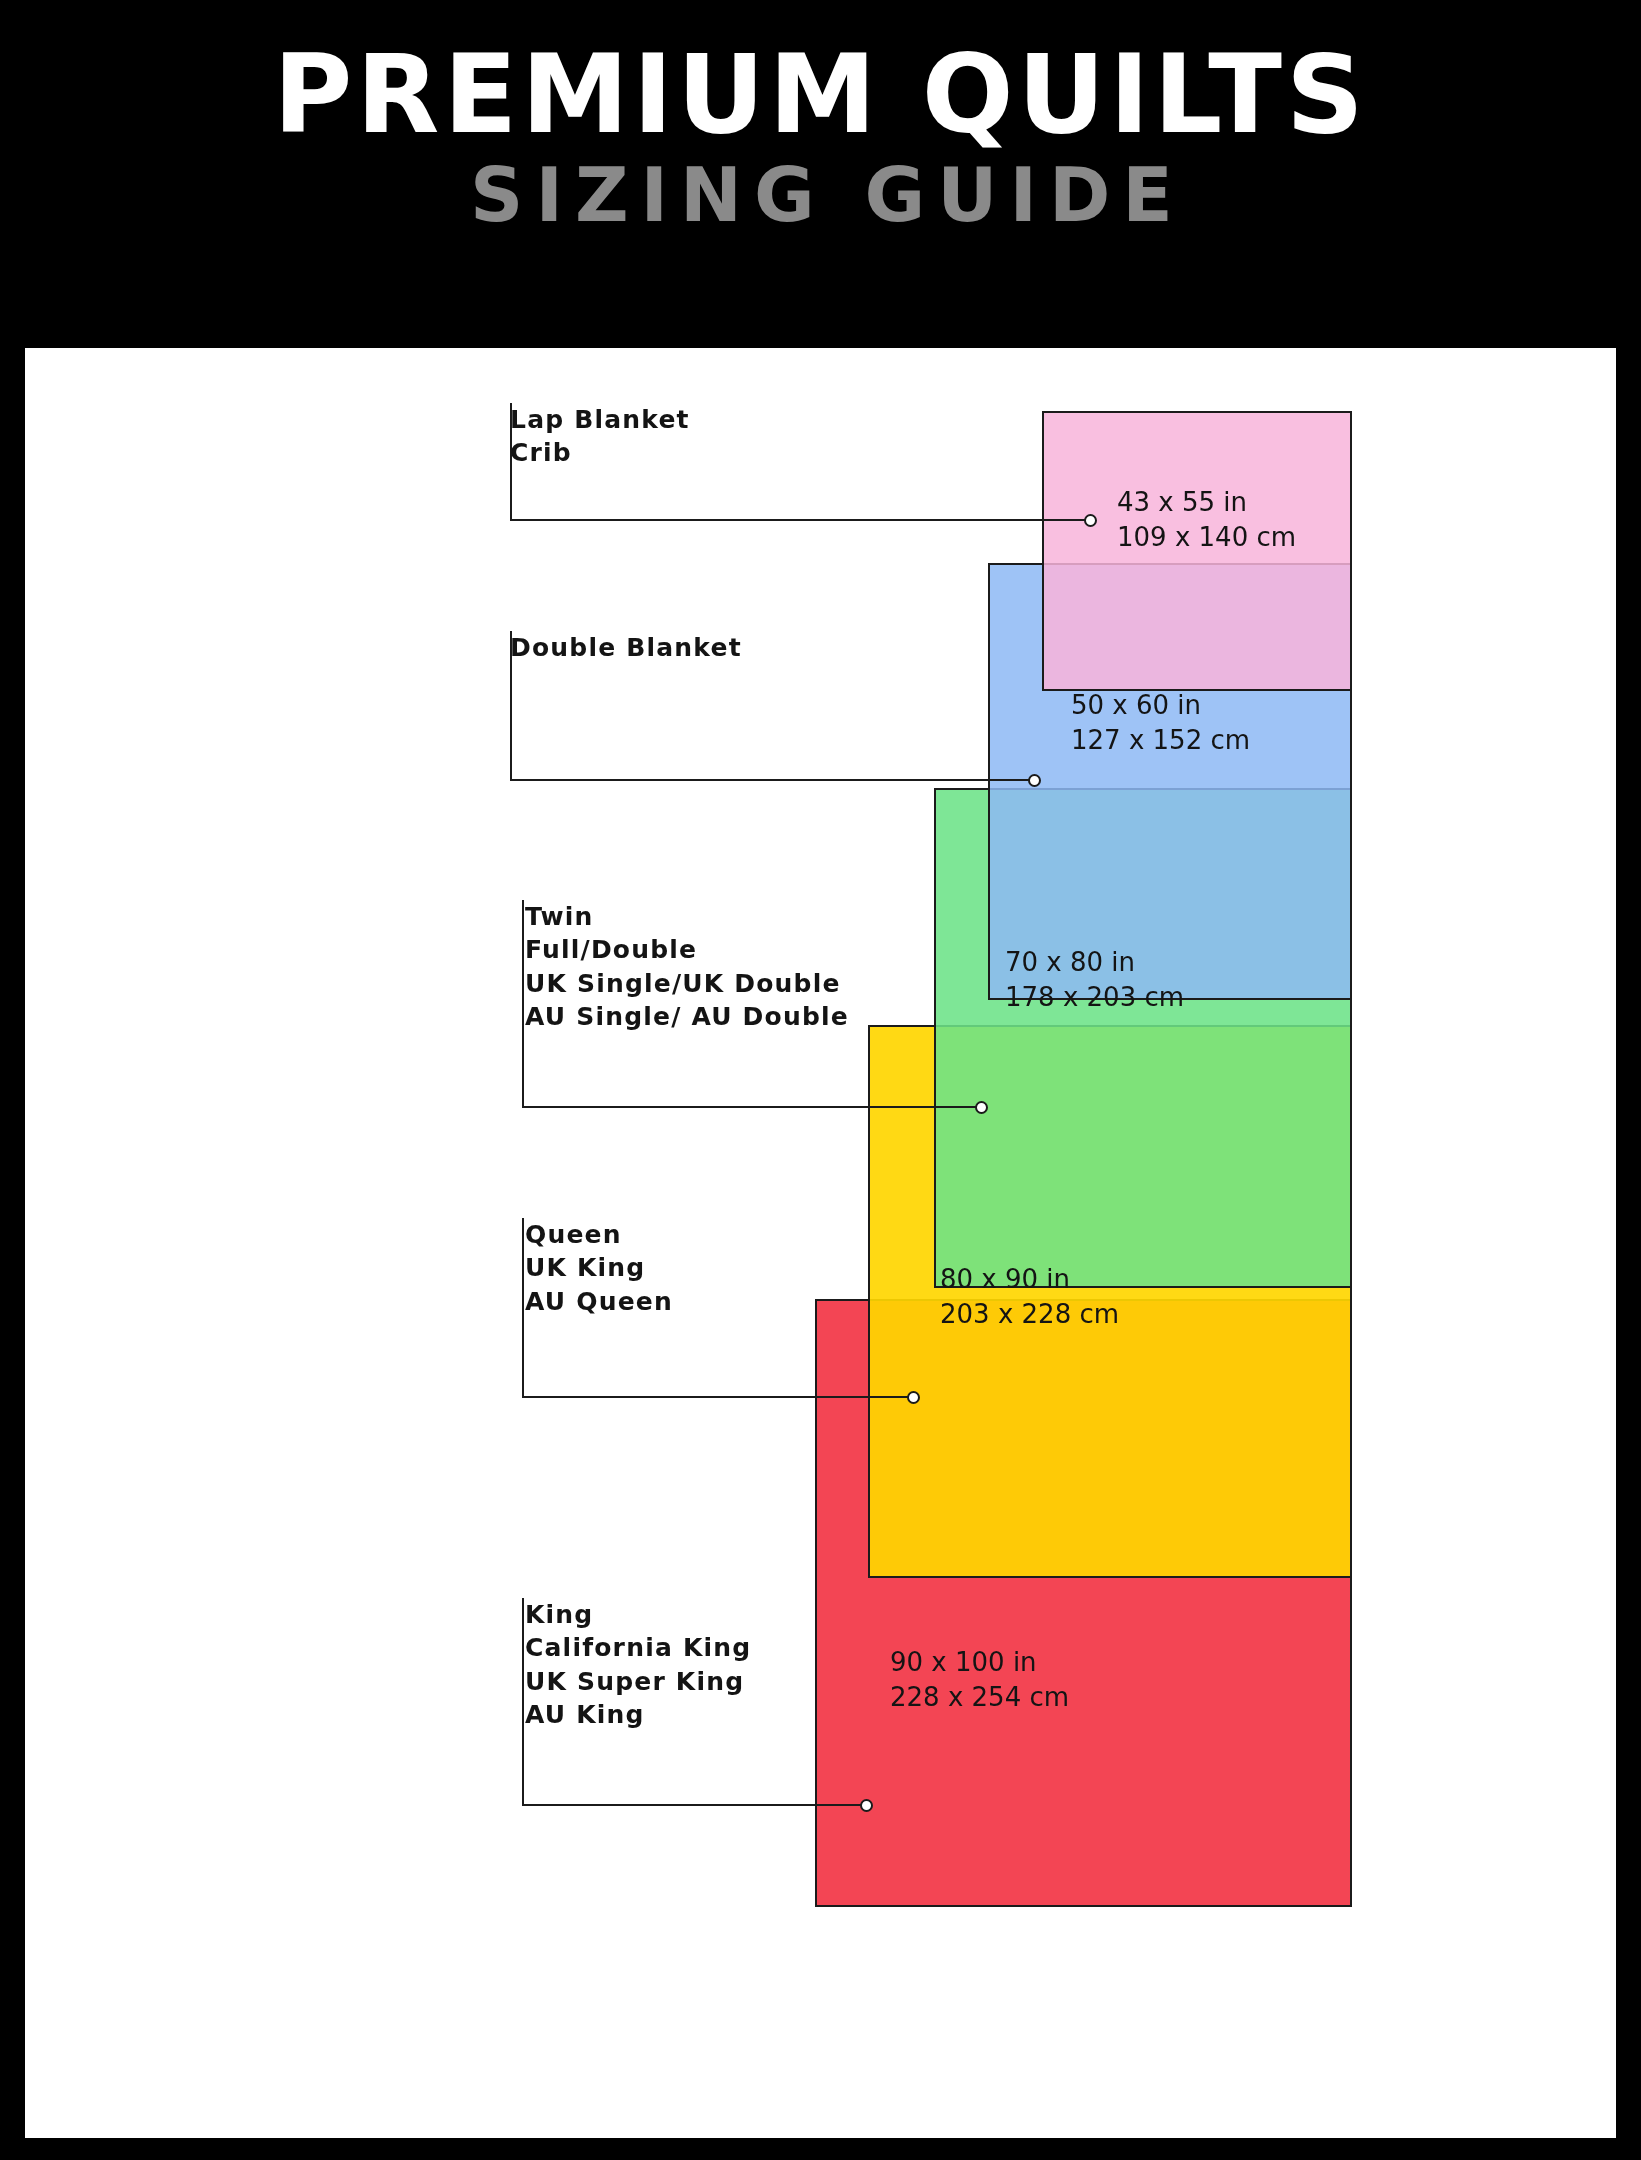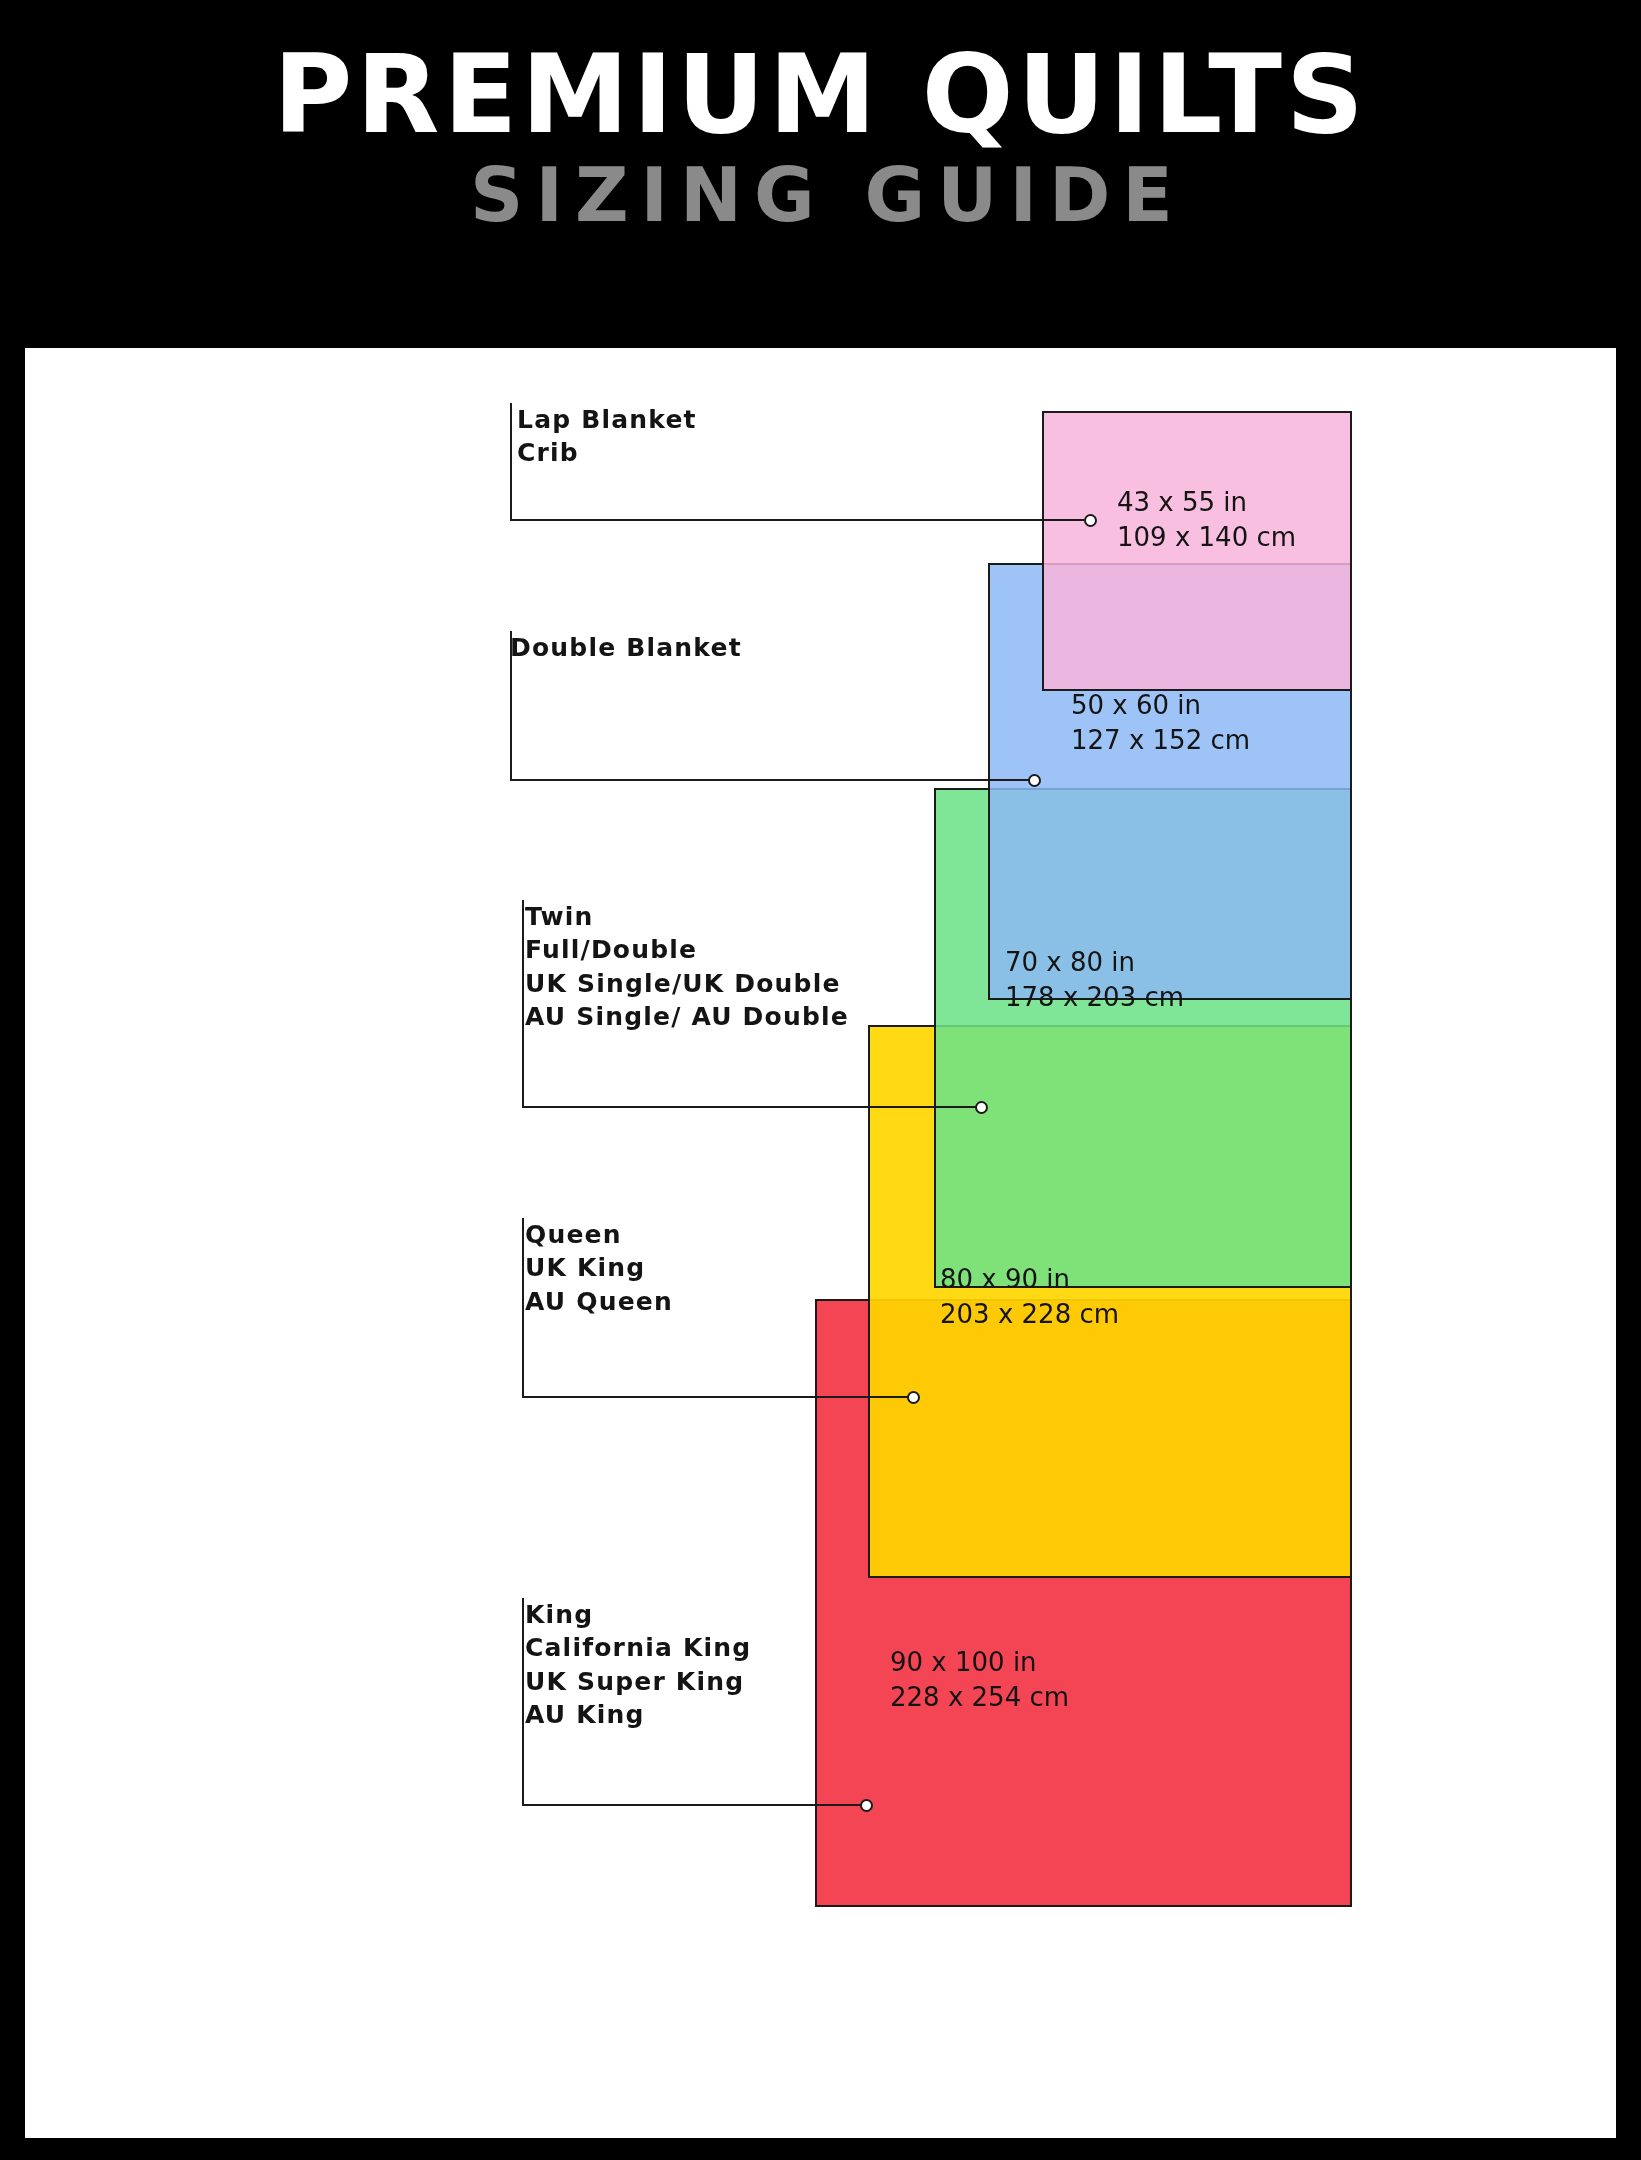--- a/index.html
+++ b/index.html
@@ -142,21 +142,21 @@
   </div>
 
   <div id="canvas">
 
     <div class="block blk-king"></div>
     <div class="block blk-queen"></div>
     <div class="block blk-twin"></div>
     <div class="block blk-throw"></div>
     <div class="block blk-crib"></div>
 
-    <div class="cat-label" style="left:460px; top:55px;padding-left:32px;">
+    <div class="cat-label" style="left:485px; top:55px;">
       <div>Lap Blanket</div>
       <div>Crib</div>
     </div>
     <div class="leader" style="left:485px; top:55px; width:580px; height:120px;">
       <div class="vline" style="height:118px;"></div>
       <div class="hline" style="top:116px; width:578px;"></div>
       <div class="dot" style="left:574px; top:111px;"></div>
     </div>
     <div class="dim" style="left:1092px; top:100px;margin-top:37px;">
       <div>43 x 55 in</div>

